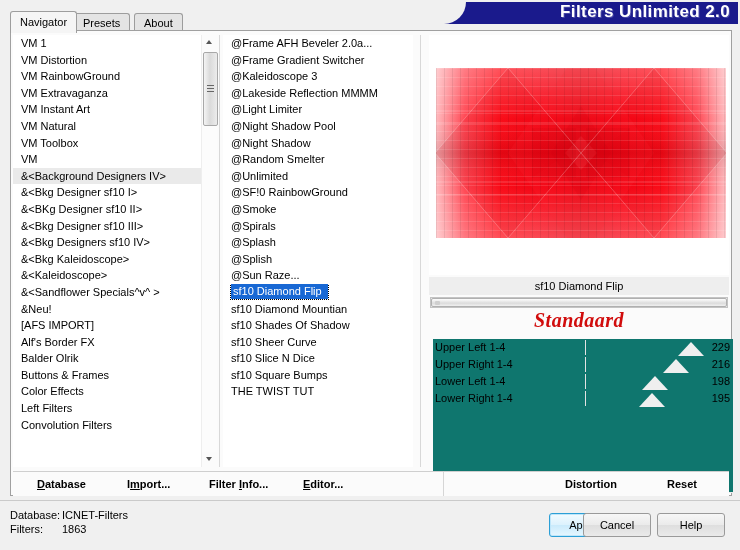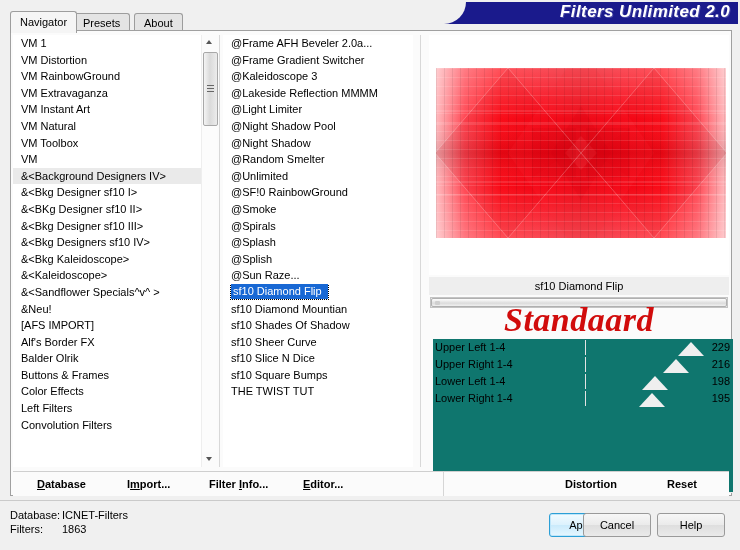--- a/index.html
+++ b/index.html
@@ -23,21 +23,21 @@
     background:#1a1a8c;
     border-radius:11px 0 0 0/11px 0 0 0;
   }
   .banner-bar:before{
     content:"";position:absolute;left:0;top:0;width:40px;height:22px;
     background:#f0f0f0;
     border-radius:0 0 22px 0;
   }
   .banner-title{
     position:absolute;right:10px;top:2px;
-    color:#ffffff;font-size:17px;font-weight:bold;font-style:italic;
+    color:#ffffff;font-size:17px;font-weight:bold;
     letter-spacing:0.4px;
     font-family:"Liberation Sans", sans-serif;
     text-shadow:1px 1px 0 #4a4aa8;
   }
 
   
   .tabstrip{position:absolute;left:10px;top:11px;height:20px;}
   .tab{
     position:absolute;top:2px;height:18px;line-height:18px;
     padding:0 9px;font-size:11px;
@@ -148,21 +148,21 @@
     background:linear-gradient(to bottom,#fdfdfd,#dcdcdc 60%,#f0f0f0);
     border:1px solid #b0b0b0;box-sizing:border-box;border-radius:2px;
   }
   .param-hsb-thumb:after{
     content:"";position:absolute;left:3px;top:2px;width:5px;height:4px;
     background:#cfcfcf;border-radius:1px;
   }
   .preset-name{
     position:absolute;left:0;top:30px;width:300px;height:26px;
     text-align:center;font-family:"Liberation Serif", serif;
-    font-size:34px;font-style:italic;font-weight:bold;color:#d10c0c;
+    font-size:20px;font-style:italic;font-weight:bold;color:#d10c0c;
     line-height:26px;letter-spacing:0.5px;
   }
 
   .prow{
     position:absolute;left:4px;width:300px;height:17px;
     border-bottom:1px solid #ebebeb;
     background:#0f766e;
   }
   .prow .plabel{
     position:absolute;left:2px;top:0;height:17px;line-height:17px;font-size:11px;color:#000;

